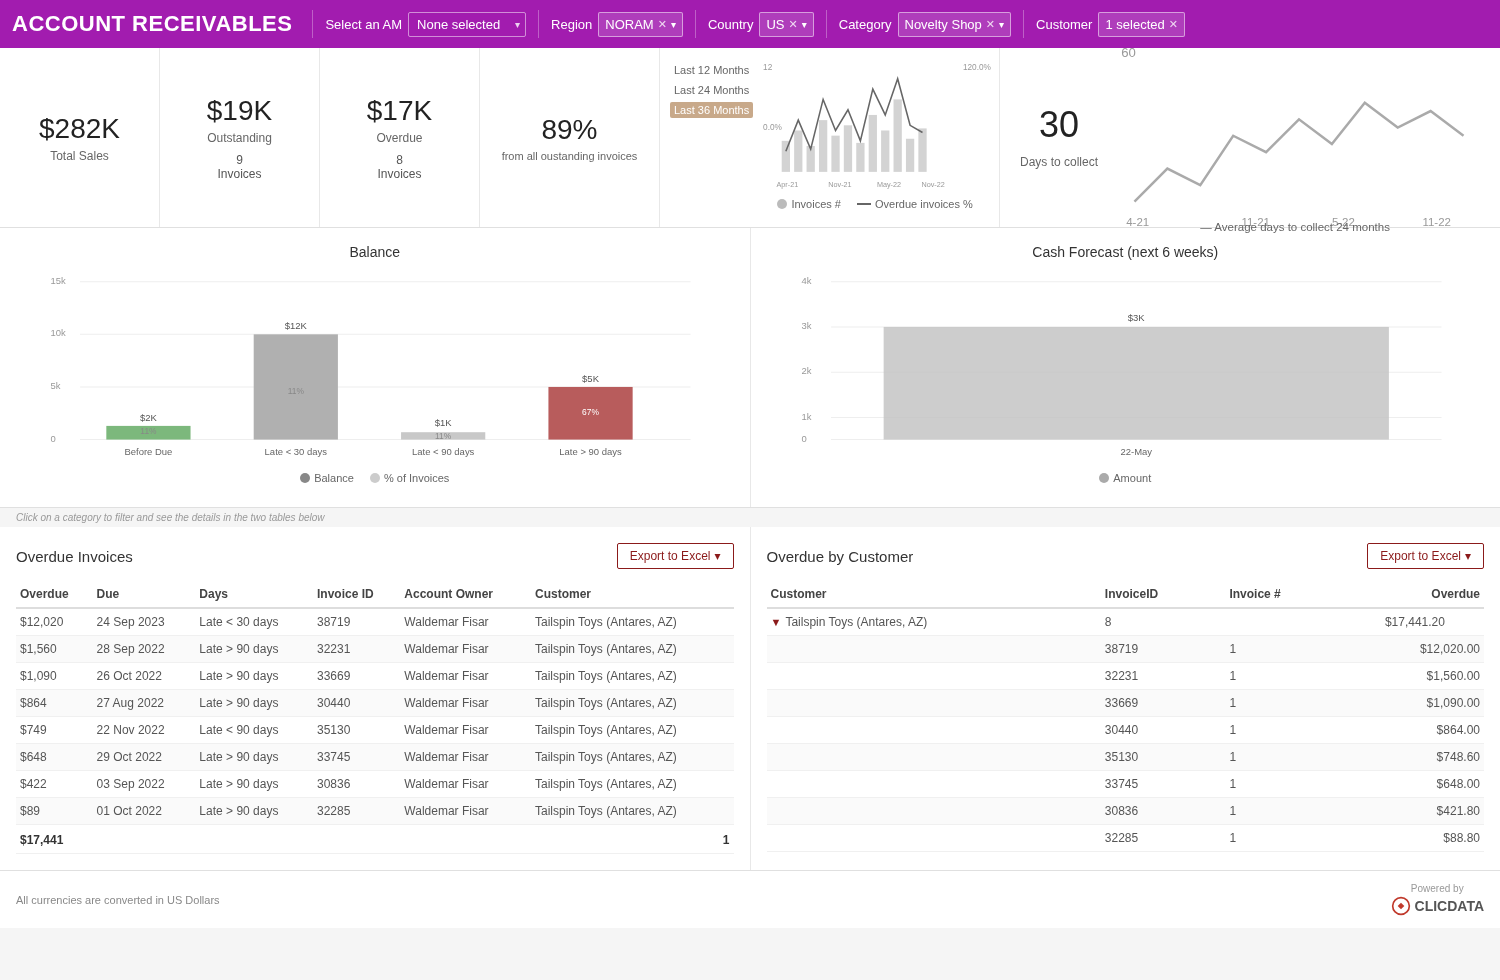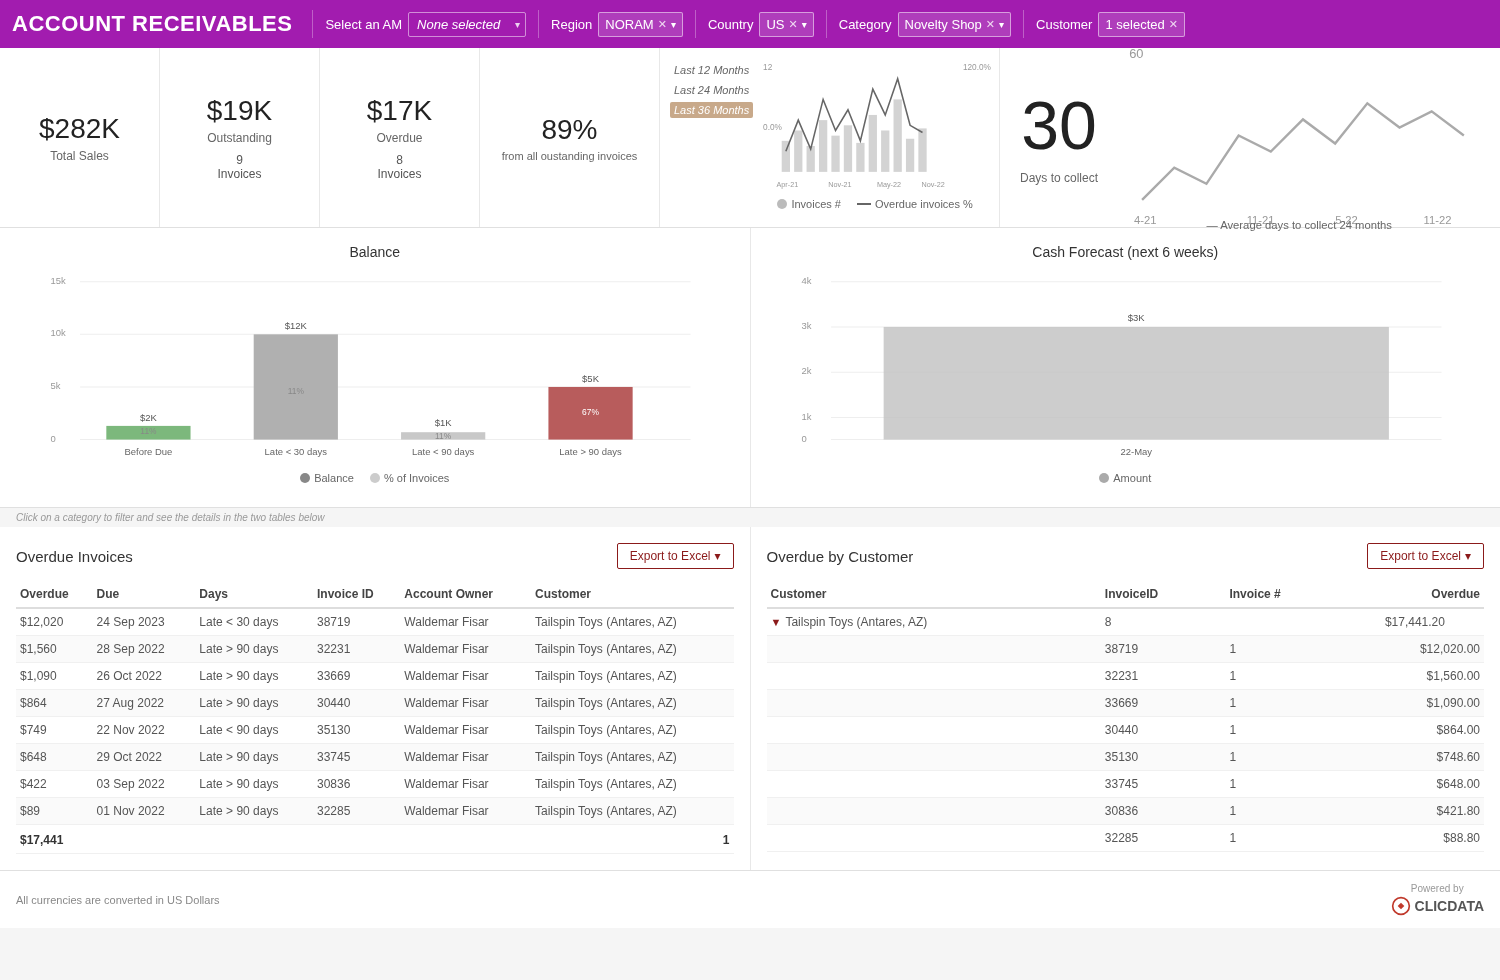--- a/index.html
+++ b/index.html
@@ -34,21 +34,20 @@
       background: transparent;
       border: 1px solid rgba(255,255,255,0.5);
       color: #fff;
       padding: 4px 24px 4px 8px;
       border-radius: 2px;
       font-size: 13px;
       appearance: none;
       cursor: pointer;
       min-width: 100px;
       position: relative;
-      font-style: italic;
     }
     .filter-select-wrap {
       position: relative;
       display: flex;
       align-items: center;
     }
     .filter-select-wrap .chevron {
       position: absolute;
       right: 6px;
       color: rgba(255,255,255,0.8);
@@ -131,21 +130,20 @@
       justify-content: flex-start;
       padding-top: 4px;
     }
     .kpi-chart-tab {
       font-size: 11px;
       color: #666;
       cursor: pointer;
       padding: 2px 4px;
       border-radius: 2px;
       white-space: nowrap;
-      font-style: italic;
     }
     .kpi-chart-tab.active {
       background: #c8a98a;
       color: #fff;
     }
     .chart-area {
       flex: 1;
       position: relative;
     }
 
@@ -157,31 +155,31 @@
       align-items: center;
       gap: 20px;
     }
     .kpi-days-left {
       display: flex;
       flex-direction: column;
       align-items: center;
       text-align: center;
     }
     .kpi-days-value {
-      font-size: 68px;
+      font-size: 36px;
       font-weight: 200;
       color: #222;
       line-height: 1;
     }
     .kpi-days-label {
       font-size: 12px;
       color: #666;
       margin-top: 12px;
     }
-    .days-chart { flex: 1; margin-left: 8px; }
+    .days-chart { flex: 1; }
 
     
     .charts-row {
       display: flex;
       background: #fff;
       border-bottom: 1px solid #e0e0e0;
       height: 280px;
     }
     .chart-panel {
       flex: 1;
@@ -633,21 +631,21 @@
           <tr>
             <td>$422</td>
             <td>03 Sep 2022</td>
             <td>Late &gt; 90 days</td>
             <td>30836</td>
             <td>Waldemar Fisar</td>
             <td>Tailspin Toys (Antares, AZ)</td>
           </tr>
           <tr>
             <td>$89</td>
-            <td>01 Nov 2022</td>
+            <td>01 Oct 2022</td>
             <td>Late &gt; 90 days</td>
             <td>32285</td>
             <td>Waldemar Fisar</td>
             <td>Tailspin Toys (Antares, AZ)</td>
           </tr>
         </tbody>
       <tfoot>
         <tr class="total-row">
           <td>$17,441</td>
           <td></td>

